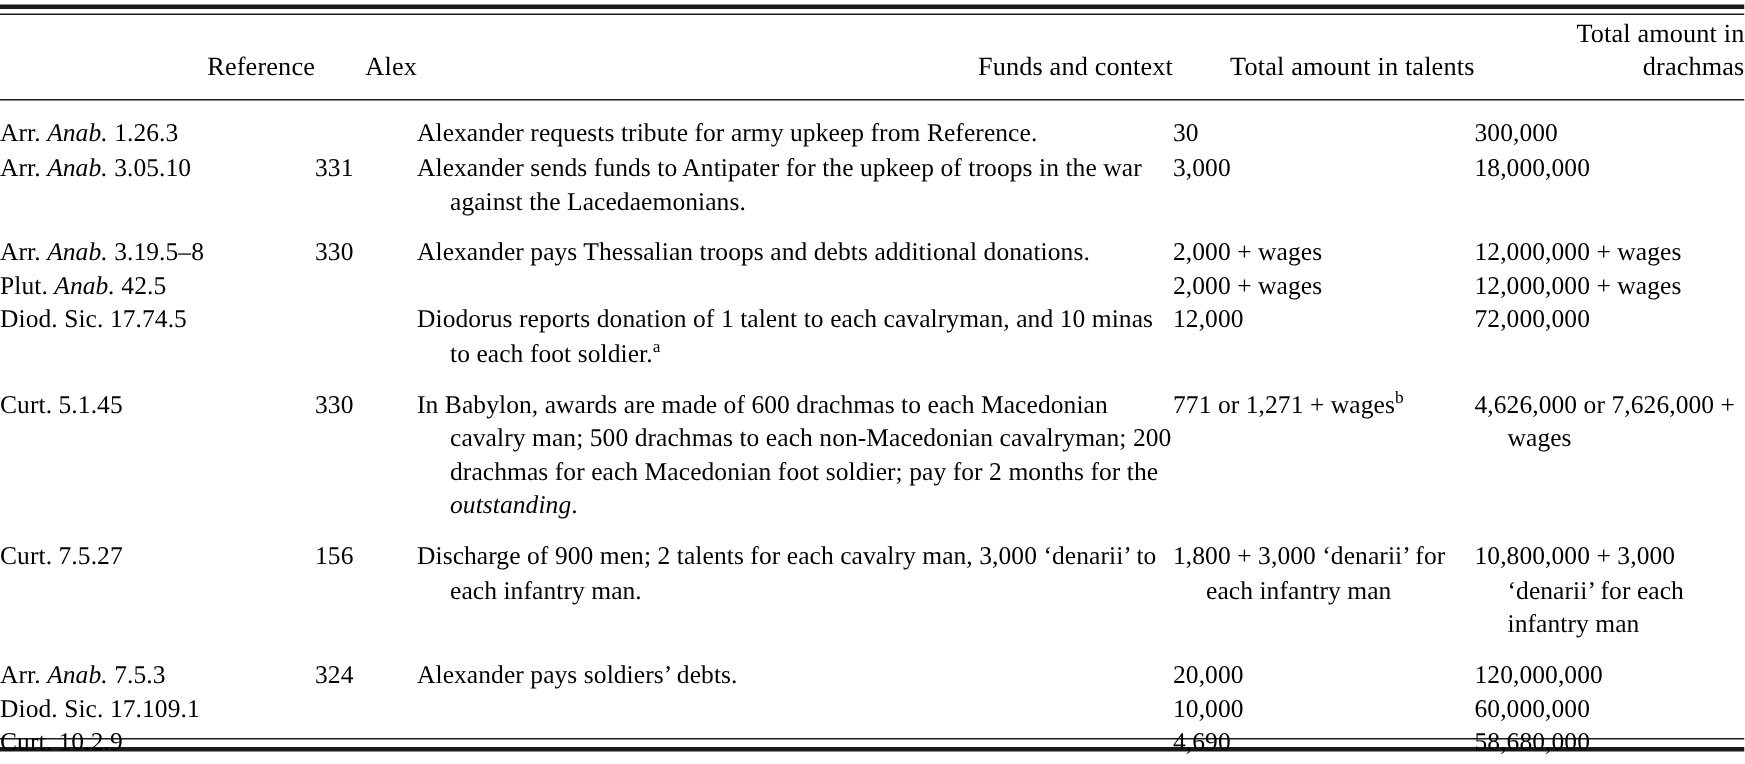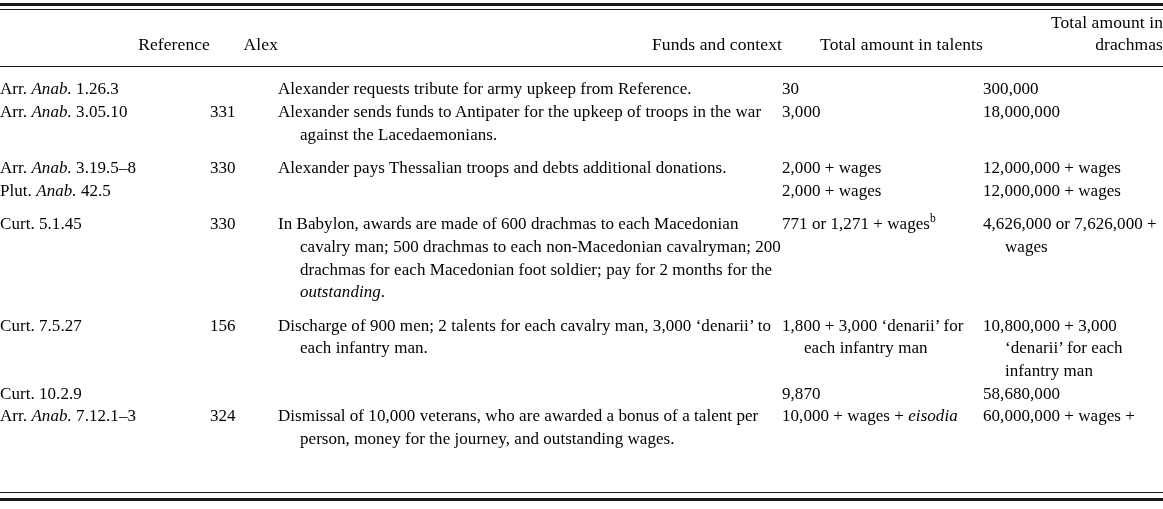--- a/index.html
+++ b/index.html
@@ -162,42 +162,63 @@
         <td class="sp-top-md hang">2,000 + wages</td>
         <td class="sp-top-md hang">12,000,000 + wages</td>
       </tr>
       <tr>
         <td><span>Plut. </span><em>Anab.</em><span> 42.5</span></td>
         <td></td>
         <td class="hang"></td>
         <td class="hang">2,000 + wages</td>
         <td class="hang">12,000,000 + wages</td>
       </tr>
+      <tr>
+        <td><span>Diod. Sic. 17.74.5</span><em></em><span></span></td>
+        <td></td>
+        <td class="hang"><span>Diodorus reports donation of 1 talent to each cavalryman, and 10 minas to each foot soldier.</span><sup>a</sup></td>
+        <td class="hang">12,000</td>
+        <td class="hang">72,000,000</td>
+      </tr>
 
       <tr>
         <td class="sp-top-md"><span>Curt. 5.1.45</span><em></em><span></span></td>
         <td class="sp-top-md">330</td>
         <td class="sp-top-md hang"><span>In Babylon, awards are made of 600 drachmas to each Macedonian cavalry man; 500 drachmas to each non-Macedonian cavalryman; 200 drachmas for each Macedonian foot soldier; pay for 2 months for the </span><em>outstanding</em><span>.</span></td>
         <td class="sp-top-md hang"><span>771 or 1,271 + wages</span><sup>b</sup></td>
         <td class="sp-top-md hang">4,626,000 or 7,626,000 + wages</td>
       </tr>
 
       <tr>
         <td class="sp-top-md"><span>Curt. 7.5.27</span><em></em><span></span></td>
         <td class="sp-top-md">156</td>
         <td class="sp-top-md hang">Discharge of 900 men; 2 talents for each cavalry man, 3,000 ‘denarii’ to each infantry man.</td>
         <td class="sp-top-md hang">1,800 + 3,000 ‘denarii’ for each infantry man</td>
         <td class="sp-top-md hang">10,800,000 + 3,000 ‘denarii’ for each infantry man</td>
       </tr>
 
       <tr>
+        <td class="sp-top-md"><span>Arr. </span><em>Anab.</em><span> 7.5.3</span></td>
+        <td class="sp-top-md">324</td>
+        <td class="sp-top-md hang">Alexander pays soldiers’ debts.</td>
+        <td class="sp-top-md hang">20,000</td>
+        <td class="sp-top-md hang">120,000,000</td>
+      </tr>
+      <tr>
+        <td><span>Diod. Sic. 17.109.1</span><em></em><span></span></td>
+        <td></td>
+        <td class="hang"></td>
+        <td class="hang">10,000</td>
+        <td class="hang">60,000,000</td>
+      </tr>
+      <tr>
         <td><span>Curt. 10.2.9</span><em></em><span></span></td>
         <td></td>
         <td class="hang"></td>
-        <td class="hang">9,870</td>
+        <td class="hang">4,690</td>
         <td class="hang">58,680,000</td>
       </tr>
       <tr>
         <td><span>Arr. </span><em>Anab.</em><span> 7.12.1–3</span></td>
         <td>324</td>
         <td class="hang">Dismissal of 10,000 veterans, who are awarded a bonus of a talent per person, money for the journey, and outstanding wages.</td>
         <td class="hang"><span>10,000 + wages + </span><em>eisodia</em></td>
         <td class="hang"><span>60,000,000 + wages + </span></td>
       </tr>
 

